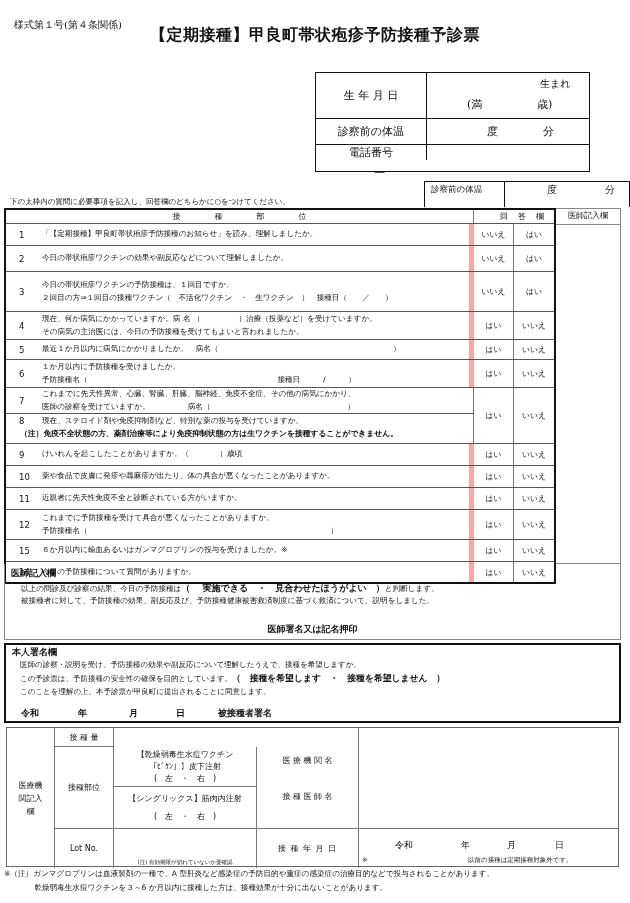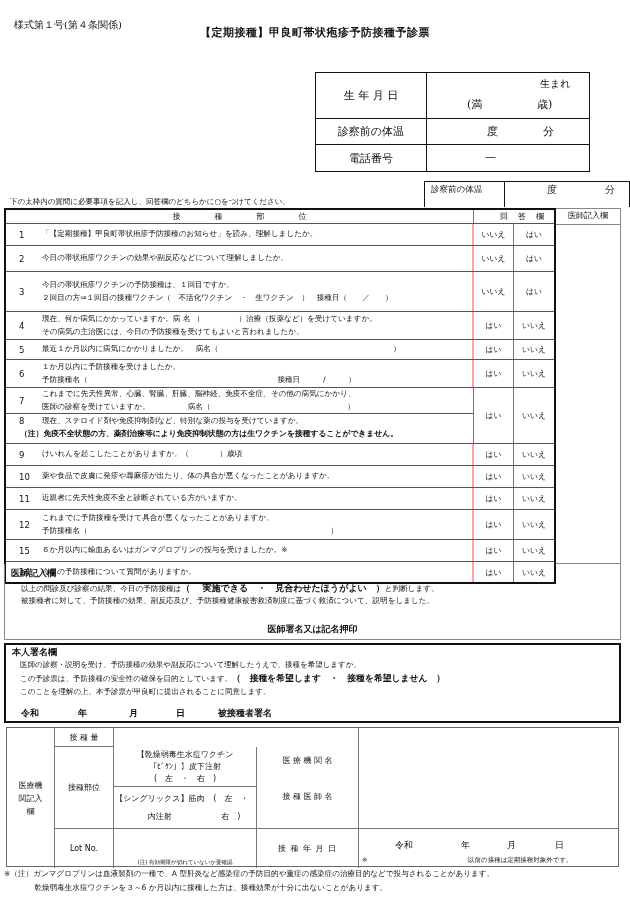--- a/index.html
+++ b/index.html
@@ -1,44 +1,44 @@
 <!DOCTYPE html>
 <html><head>
 <meta charset="utf-8">
 <style>
   * { box-sizing: border-box; margin: 0; padding: 0; }
   html, body { width: 630px; height: 903px; background: #fff; overflow: hidden; }
   body { font-family: "DejaVu Sans", "Liberation Sans", sans-serif; color: #111; font-size: 8px; position: relative; }
   .abs { position: absolute; }
   .serif { font-family: "DejaVu Serif", "Liberation Serif", serif; }
   .form-number { left: 6px; top: 18px; font-size: 10px; margin-left: 8px; }
-  .title { left: 0; width: 630px; top: 25px; text-align: center; font-size: 11px; font-weight: bold; letter-spacing: 0.5px; }
+  .title { left: 0; width: 630px; top: 25px; text-align: center; font-size: 16px; font-weight: bold; letter-spacing: 0.5px; }
 
   
   .info-table { left: 315px; top: 72px; width: 275px; border: 1.5px solid #111; }
   .info-row { display: flex; border-bottom: 1px solid #111; }
   .info-row:last-child { border-bottom: none; }
   .info-label { width: 111px; border-right: 1px solid #111; display: flex; align-items: center; justify-content: center; font-size: 11px; }
   .info-value { flex: 1; position: relative; font-size: 11px; }
-  .r1 { height: 46px; } .r2 { height: 26px; } .r3 { height: 26px; }
+  .r1 { height: 46px; } .r2 { height: 26px; } .r3 { height: 26px; flex-direction: column; }
 
   .instruction { left: 10px; top: 197px; font-size: 7.5px; }
   .temp-box { left: 424px; top: 181px; width: 206px; height: 26px; border: 1.5px solid #111; border-bottom: none; display: flex; }
   .temp-label { width: 80px; border-right: 1.5px solid #111; font-size: 8.5px; padding: 2px 0 0 6px; }
   .temp-value { flex: 1; display: flex; font-size: 10px; padding-top: 1px; }
 
   
   .q-table { left: 4px; top: 208px; width: 552px; border: 2px solid #111; }
   .q-head { display: flex; height: 14px; border-bottom: 1px solid #555; font-size: 8px; }
   .q-head .qh-main { flex: 1; text-align: center; letter-spacing: 34px; padding-left: 34px; border-right: 1px solid #777; line-height: 13px; }
   .q-head .qh-ans { width: 80px; text-align: right; letter-spacing: 10px; line-height: 13px; padding-left: 10px; }
   .q-row { display: flex; border-bottom: 1px solid #555; font-size: 7.6px; }
   .q-row:last-child { border-bottom: none; }
   .q-num { width: 36px; padding-left: 13px; display: flex; align-items: center; font-size: 8.5px; }
-  .q-text { flex: 1; display: flex; flex-direction: column; justify-content: center; line-height: 12.5px; border-right: 2px solid #fca5a5; white-space: pre; }
+  .q-text { flex: 1; display: flex; flex-direction: column; justify-content: center; line-height: 12.5px; border-right: 5px solid #fca5a5; white-space: pre; }
   .q-ans { width: 40px; display: flex; align-items: center; justify-content: center; font-size: 7.8px; }
   .q-ans.left { border-right: 1px solid #777; }
   .q-note { font-weight: bold; font-size: 7.8px; }
   .doc-col { left: 556px; top: 208px; width: 65px; height: 356px; border: 1px solid #888; border-left: none; }
   .doc-col-head { height: 16px; border-bottom: 1px solid #888; font-size: 8px; text-align: center; line-height: 14px; }
 
   
   .doctor-sec { left: 4px; top: 564px; width: 617px; height: 76px; border: 1px solid #888; border-top: none; }
   .doc-title { position: absolute; left: 6px; top: 3px; font-size: 9px; font-weight: bold; }
   .doc-line { position: absolute; left: 16px; font-size: 7.6px; white-space: pre; }
@@ -237,21 +237,21 @@
   <div class="cell" style="left:0;top:0;width:48px;height:140px;border-right-width:1px;white-space:pre;line-height:13px;">医療機
 関記入
 欄</div>
   <div class="cell" style="left:48px;top:0;width:59px;height:19px;border-right-width:1px;border-bottom-width:1px;">接 種 量</div>
   <div class="cell" style="left:48px;top:19px;width:59px;height:82px;border-right-width:1px;border-bottom-width:1px;">接種部位</div>
   <div class="cell" style="left:107px;top:19px;width:143px;height:40px;border-right-width:1px;border-bottom-width:1px;flex-direction:column;line-height:12px;">
     <span>【乾燥弱毒生水痘ワクチン</span>
     <span>「ﾋﾞｹﾝ」】皮下注射</span>
     <span>(　左　・　右　)</span>
   </div>
-  <div class="cell" style="left:107px;top:59px;width:143px;height:42px;border-right-width:1px;border-bottom-width:1px;flex-direction:row;line-height:18px;">
+  <div class="cell" style="left:107px;top:59px;width:143px;height:42px;border-right-width:1px;border-bottom-width:1px;flex-direction:column;line-height:18px;">
     <span>【シングリックス】筋肉内注射</span>
     <span>(　左　・　右　)</span>
   </div>
   <div class="cell" style="left:250px;top:0;width:102px;height:101px;border-right-width:1px;border-bottom-width:1px;flex-direction:column;justify-content:space-around;padding:14px 0;">
     <span>医 療 機 関 名</span>
     <span>接 種 医 師 名</span>
   </div>
   <div class="cell" style="left:352px;top:0;width:259px;height:101px;border-bottom-width:1px;"></div>
   <div class="cell" style="left:48px;top:101px;width:59px;height:39px;border-right-width:1px;">Lot No.</div>
   <div class="cell" style="left:107px;top:101px;width:143px;height:39px;border-right-width:1px;align-items:flex-end;font-size:5.5px;padding-bottom:2px;">

